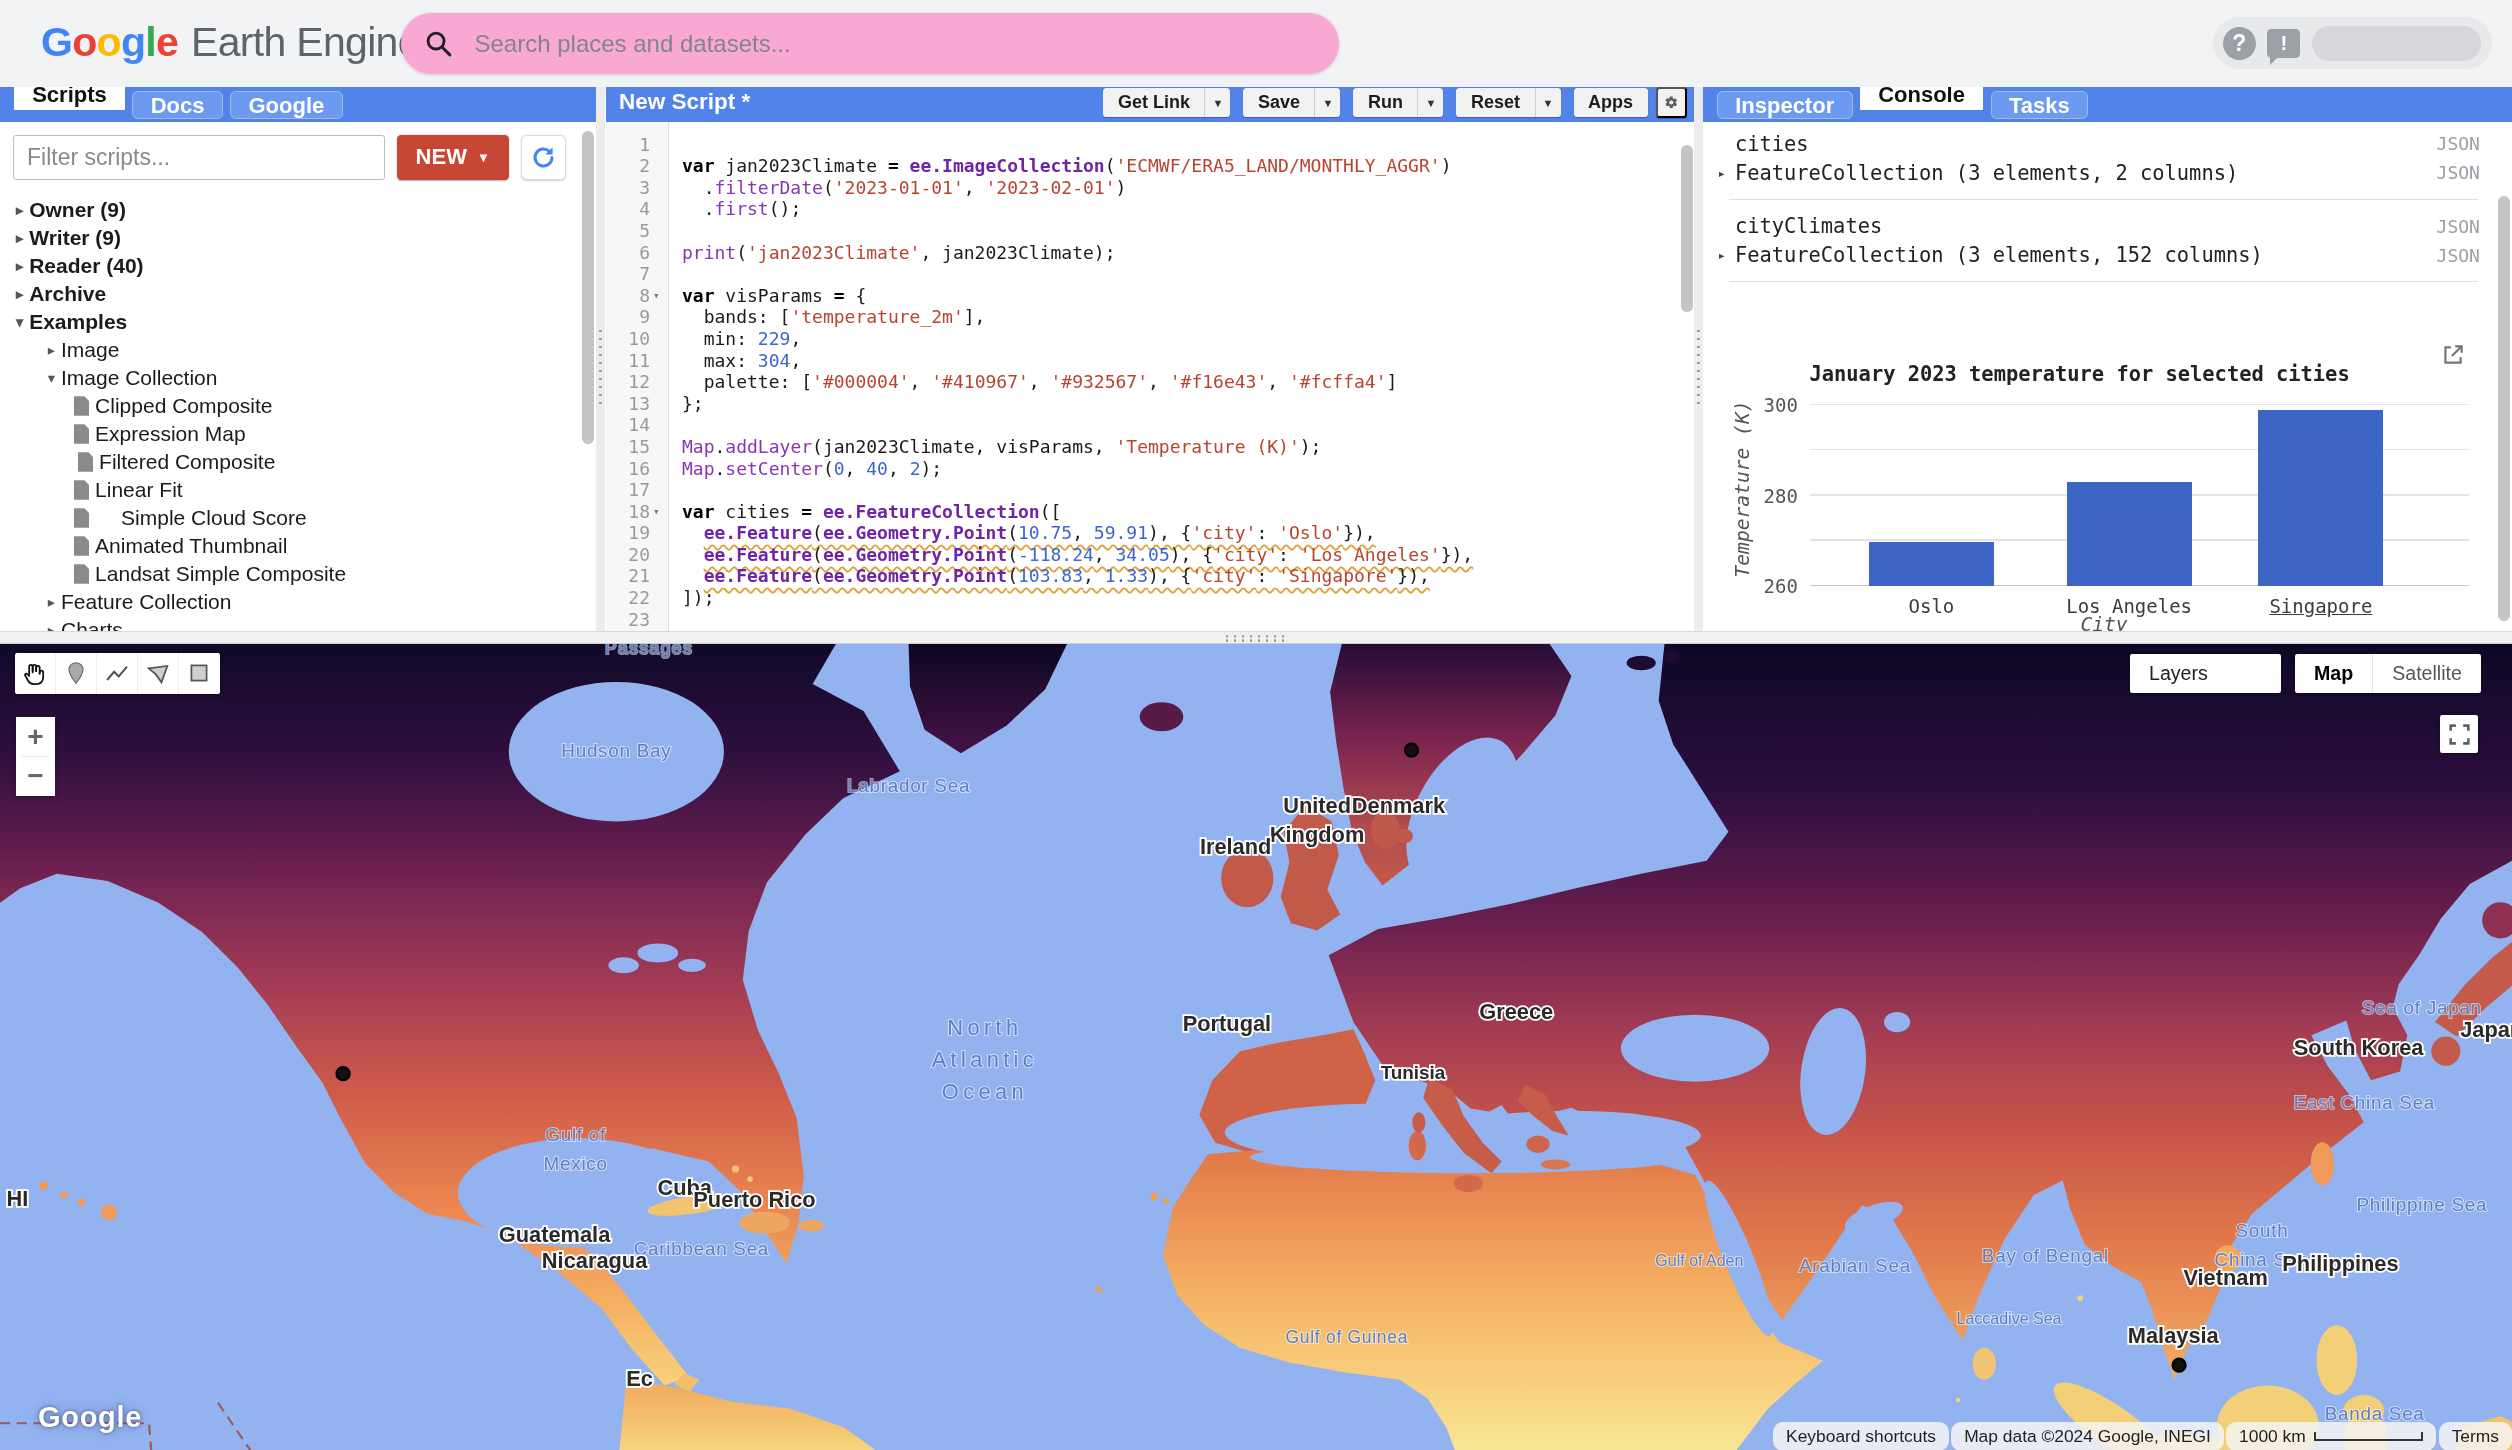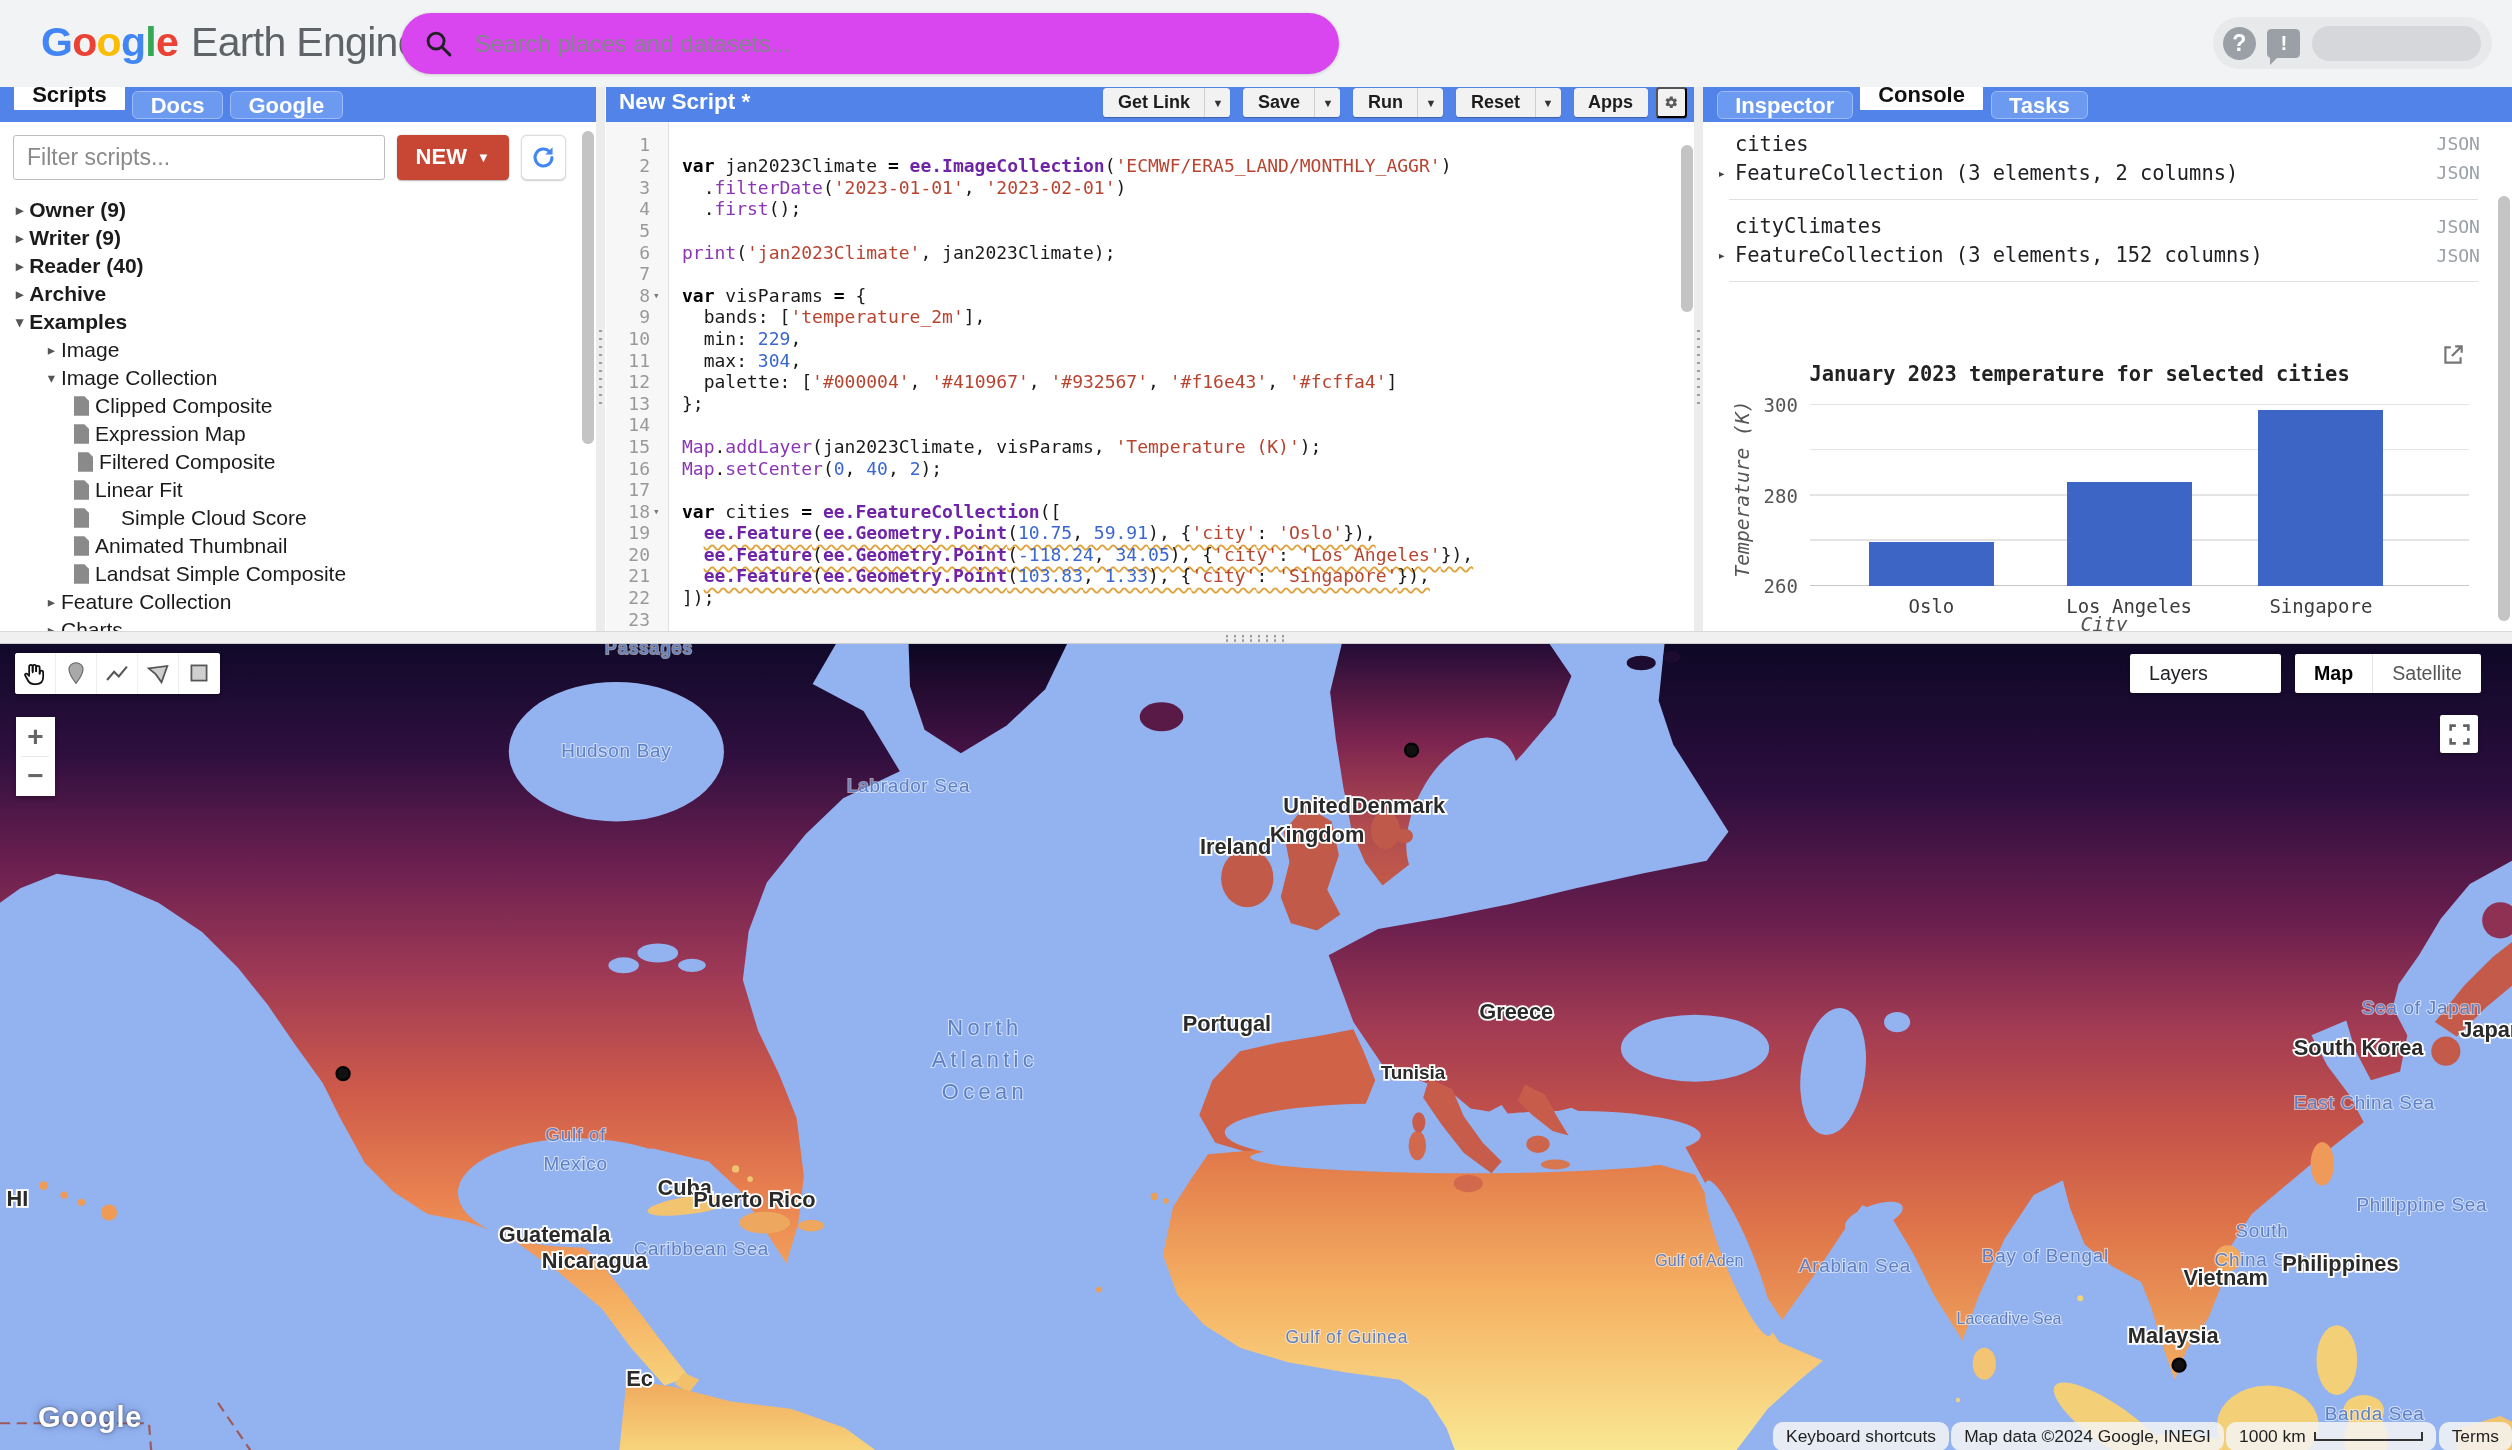--- a/index.html
+++ b/index.html
@@ -5,21 +5,21 @@
   html,body{margin:0;padding:0;width:2512px;height:1451px;overflow:hidden;background:#fff;
     font-family:"Liberation Sans",sans-serif;}
   *{box-sizing:border-box;}
   #app{position:absolute;inset:0;}
 
   
   #topbar{position:absolute;left:0;top:0;width:2512px;height:87px;background:#f1f3f4;}
   #logo{position:absolute;left:41px;top:19px;font-size:41px;letter-spacing:-0.7px;display:flex;align-items:baseline;}
   #logo .ltr{font-weight:700;}
   #logo .suffix{color:#5f6368;margin-left:13px;font-weight:400;}
-  #searchbox{position:absolute;left:401px;top:13px;width:938px;height:61px;background:#d946ef;border-radius:32px;
+  #searchbox{position:absolute;left:401px;top:13px;width:938px;height:61px;background:#f9a8d4;border-radius:32px;
     box-shadow:0 0.7px 3.6px rgba(0,0,0,.18);display:flex;align-items:center;padding:0 22px;}
   #searchbox svg{flex:0 0 auto;}
   #search-input{border:none;outline:none;flex:1;margin-left:19px;font-size:24px;color:#202124;background:transparent;font-family:"Liberation Sans",sans-serif;}
   #search-input::placeholder{color:#80868b;}
   #topbar-right{position:absolute;right:20.4px;top:17.4px;width:279px;height:52px;background:#e8e9ea;border-radius:26px;
     display:flex;align-items:center;padding:0 10.2px;gap:11.6px;}
   .round-icon{width:33px;height:33px;border-radius:50%;background:#9aa0a6;color:#fff;font-size:23px;font-weight:700;
     display:flex;align-items:center;justify-content:center;}
   .fb-icon{width:33px;height:29px;border-radius:4.4px;background:#9aa0a6;color:#fff;font-size:20.4px;font-weight:700;
     display:flex;align-items:center;justify-content:center;position:relative;}
@@ -435,21 +435,21 @@
             <div class="gridline" style="bottom: 75%;"></div>
             <div class="gridline" style="bottom: 100%;"></div>
             <div class="ytick" style="bottom: 0%; transform: translateY(50%);">260</div>
             <div class="ytick" style="bottom: 50%; transform: translateY(50%);">280</div>
             <div class="ytick" style="bottom: 100%; transform: translateY(50%);">300</div>
             <div class="bar" style="left: 9%; width: 19%; height: 24.5%; background: rgb(61, 101, 198);"></div>
             <div class="xcat" style="left: 18.5%;">Oslo</div>
             <div class="bar" style="left: 39%; width: 19%; height: 57.25%; background: rgb(61, 101, 198);"></div>
             <div class="xcat" style="left: 48.5%;">Los Angeles</div>
             <div class="bar" style="left: 68.1%; width: 19%; height: 97.5%; background: rgb(61, 101, 198);"></div>
-            <div class="xcat" style="left: 77.6%;">Singapore</div>
+            <div class="xcat" style="left: 77.6%; text-decoration: underline;">Singapore</div>
           </div>
         <div id="chart-xlabel">City</div>
       </div>
     </div>
     <div class="scrollbar" id="rp-scroll"></div>
   </aside>
 
   <div id="hsplit">
       <div class="dots"></div>
     </div>

